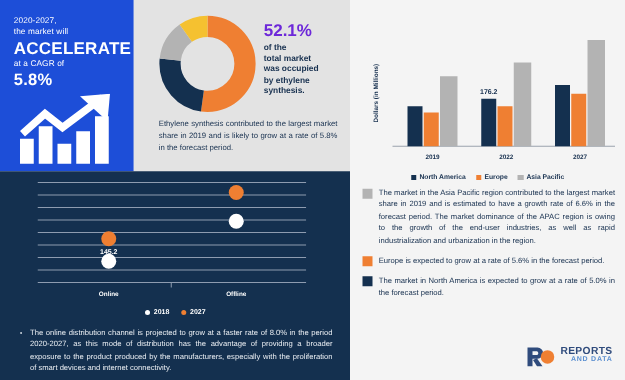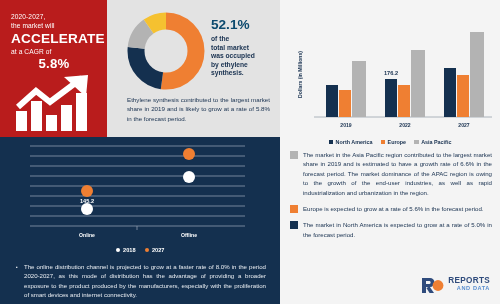--- a/index.html
+++ b/index.html
@@ -7,37 +7,37 @@
     width: 500px; height: 304px;
     font-family: "Liberation Sans", sans-serif;
     background: #ffffff;
     overflow: hidden;
   }
   #page { position: relative; width: 500px; height: 304px; background: #f2f2f2; }
 
   
   .orange-panel {
     position: absolute; left: 0; top: 0; width: 107px; height: 137px;
-    background: #b91c1c; color: #ffffff; padding: 12px 10px 0 11px;
+    background: #1d4ed8; color: #ffffff; padding: 12px 10px 0 11px;
   }
   .op-l1 { font-size: 6.6px; letter-spacing: .1px; line-height: 9px; }
   .op-l2 { font-size: 6.6px; letter-spacing: .1px; line-height: 9px; margin-bottom: 1px; }
   .op-accel { font-size: 13.6px; font-weight: bold; letter-spacing: .2px; line-height: 15px; }
   .op-l3 { font-size: 6.6px; letter-spacing: .1px; line-height: 10px; margin-top: 1px; }
-  .op-cagr { font-size: 13.2px; font-weight: bold; letter-spacing: .2px; line-height: 14px; text-align: center; }
+  .op-cagr { font-size: 13.2px; font-weight: bold; letter-spacing: .2px; line-height: 14px; }
   .growth-icon { position: absolute; left: 14px; bottom: 4px; width: 90px; height: 58px; }
 
   
   .mid-top {
     position: absolute; left: 107px; top: 0; width: 173px; height: 137px;
     background: #e3e3e3;
   }
   .donut-wrap { position: absolute; left: 20px; top: 12px; width: 78px; height: 78px; }
   .pct-block { position: absolute; left: 104px; top: 17px; width: 66px; }
-  .pct-num { color: #0c4a6e; font-size: 13.6px; font-weight: bold; line-height: 15px; }
+  .pct-num { color: #6d28d9; font-size: 13.6px; font-weight: bold; line-height: 15px; }
   .pct-text { color: #17304f; font-size: 6.7px; font-weight: bold; line-height: 8.6px; margin-top: 3px; }
   .mid-para {
     position: absolute; left: 20px; top: 95px; width: 143px;
     color: #17304f; font-size: 6.2px; line-height: 9.4px; text-align: justify;
   }
 
   
   .navy-panel {
     position: absolute; left: 0; top: 137px; width: 280px; height: 167px;
     background: #14304f;

